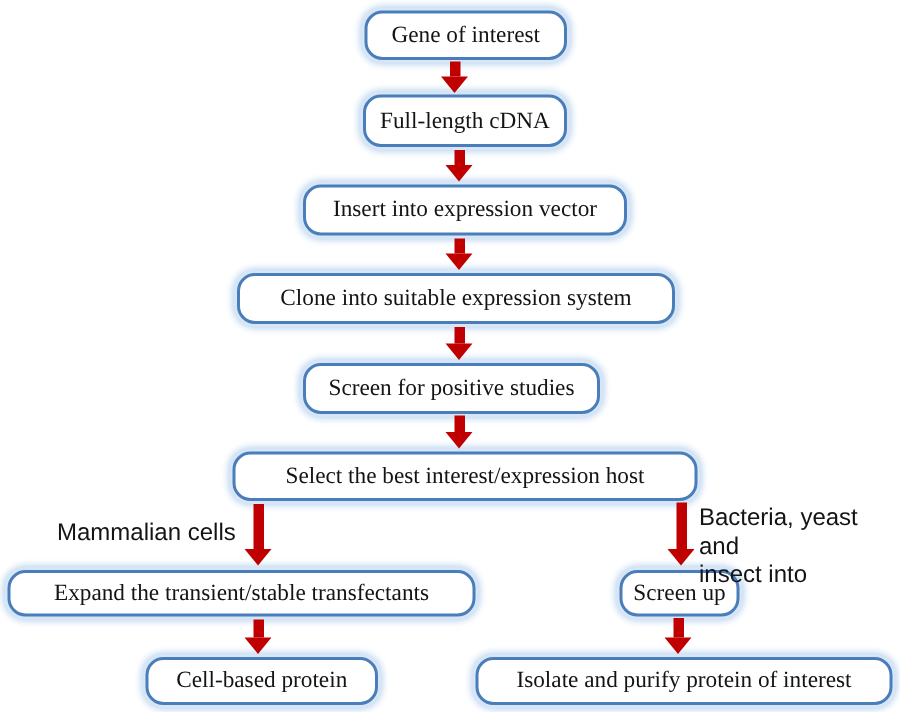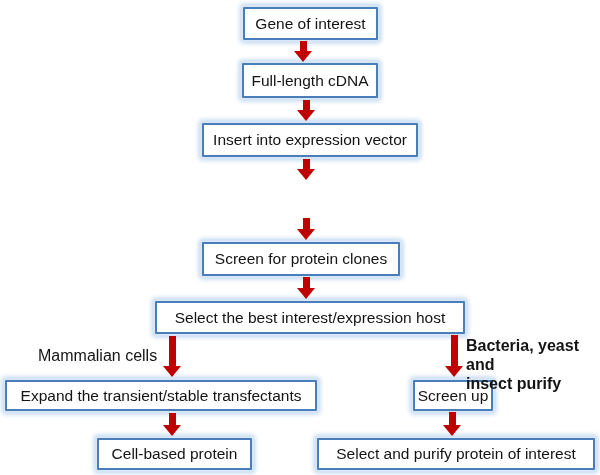--- a/index.html
+++ b/index.html
@@ -13,66 +13,68 @@
   .stage{
     position:relative;width:600px;height:475px;
     background:var(--background);overflow:hidden;
     font-family:"Liberation Sans","DejaVu Sans",sans-serif;
     color:var(--text);
   }
   .node{
     position:absolute;box-sizing:border-box;
     background:#ffffff;
     border:2px solid var(--box-border);
-    border-radius:1px;
+    border-radius:12px;
     box-shadow:0 0 0 2px #d7e6f6, 0 0 5px 3px var(--box-glow);
     display:flex;align-items:center;justify-content:center;
     font-size:15.5px;white-space:nowrap;
     color:var(--text);
+    font-family:Liberation Serif, serif;
   }
   .arrow{
     position:absolute;width:18px;
     display:flex;flex-direction:column;align-items:center;
   }
   .arrow .stem{width:7px;flex:1 1 auto;background:var(--arrow);}
   .arrow .head{
     width:0;height:0;flex:0 0 auto;
     border-left:9px solid transparent;
     border-right:9px solid transparent;
     border-top:11px solid var(--arrow);
   }
   .branch-label{
     position:absolute;font-size:16px;line-height:19px;color:var(--text);
   }
   .label-left{text-align:left;}
-  .label-right{text-align:left;font-weight:bold;}
+  .label-right{text-align:left;}
 </style>
 </head>
 <body>
 
 <div class="stage">
 
   <div class="node" style="left:243px;top:7px;width:135px;height:33px">Gene of interest</div>
 
   <div class="node" style="left:202px;top:123px;width:216px;height:34px">Insert into expression vector</div>
 
   <div class="node" style="left:242px;top:63px;width:136px;height:35px">Full-length cDNA</div>
 
+  <div class="node" style="left:158px;top:182px;width:292px;height:34px">Clone into suitable expression system</div>
 
-  <div class="node" style="left:202px;top:242px;width:198px;height:34px">Screen for protein clones</div>
+  <div class="node" style="left:202px;top:242px;width:198px;height:34px">Screen for positive studies</div>
 
   <div class="node" style="left:155px;top:301px;width:310px;height:33px">Select the best interest/expression host</div>
 
   <div class="node" style="left:5px;top:380px;width:312px;height:31px">Expand the transient/stable transfectants</div>
 
   <div class="node" style="left:413px;top:380px;width:80px;height:31px">Screen up</div>
 
   <div class="node" style="left:97px;top:438px;width:155px;height:32px">Cell-based protein</div>
 
-  <div class="node" style="left:317px;top:438px;width:278px;height:32px">Select and purify protein of interest</div>
+  <div class="node" style="left:317px;top:438px;width:278px;height:32px">Isolate and purify protein of interest</div>
 
   <div class="arrow" style="left:294px;top:41px;height:21px">
     <div class="stem"></div>
       <div class="head"></div>
   </div>
   <div class="arrow" style="left:297px;top:100px;height:21px">
     <div class="stem"></div>
       <div class="head"></div>
   </div>
   <div class="arrow" style="left:297px;top:159px;height:21px">
@@ -103,16 +105,16 @@
   </div>
   <div class="arrow" style="left:443px;top:412px;height:24px">
     <div class="stem"></div>
       <div class="head"></div>
   </div>
 
   <div class="branch-label label-left" style="left:38px;top:346px;width:122px">Mammalian cells</div>
 
   <div class="branch-label label-right" style="left:466px;top:336px;width:134px">
     <div>Bacteria, yeast and</div>
-    <div>insect purify</div>
+    <div>insect into</div>
   </div>
 
 </div>
 
 </body></html>

